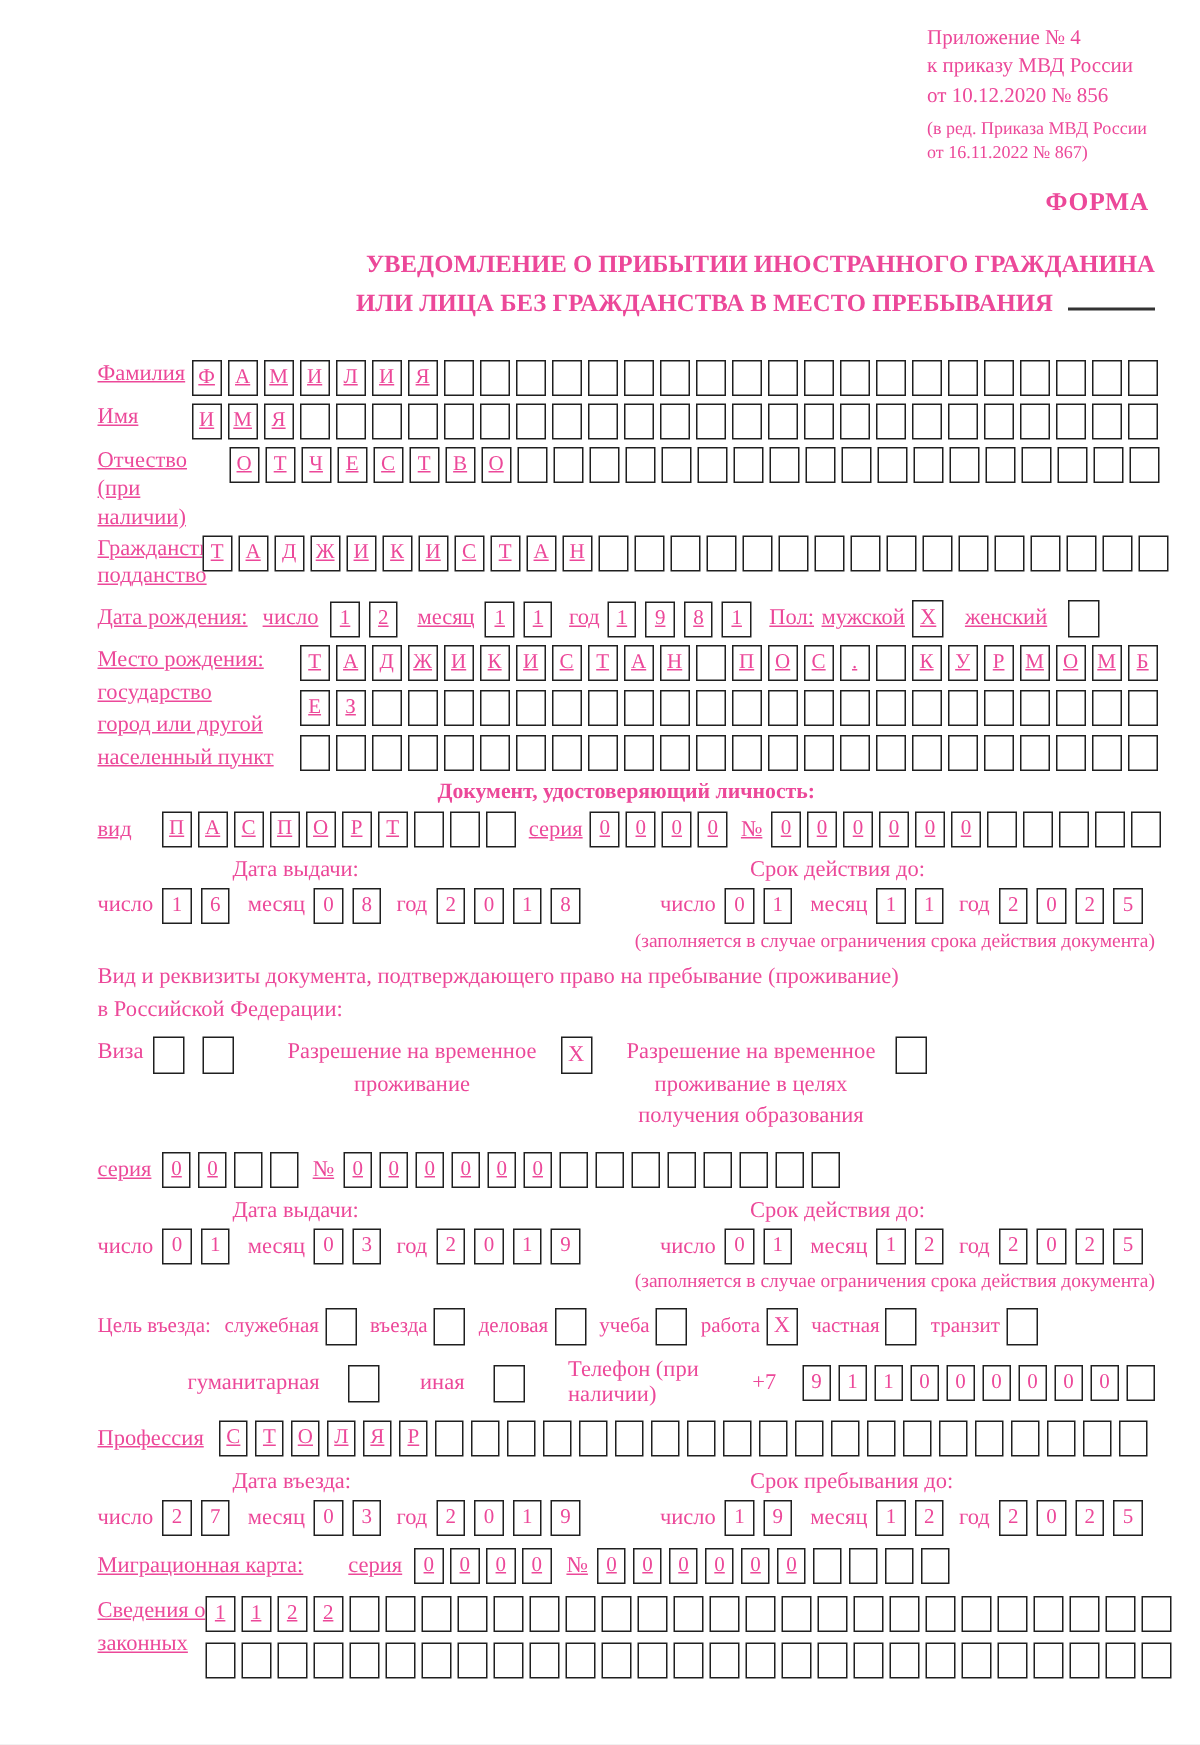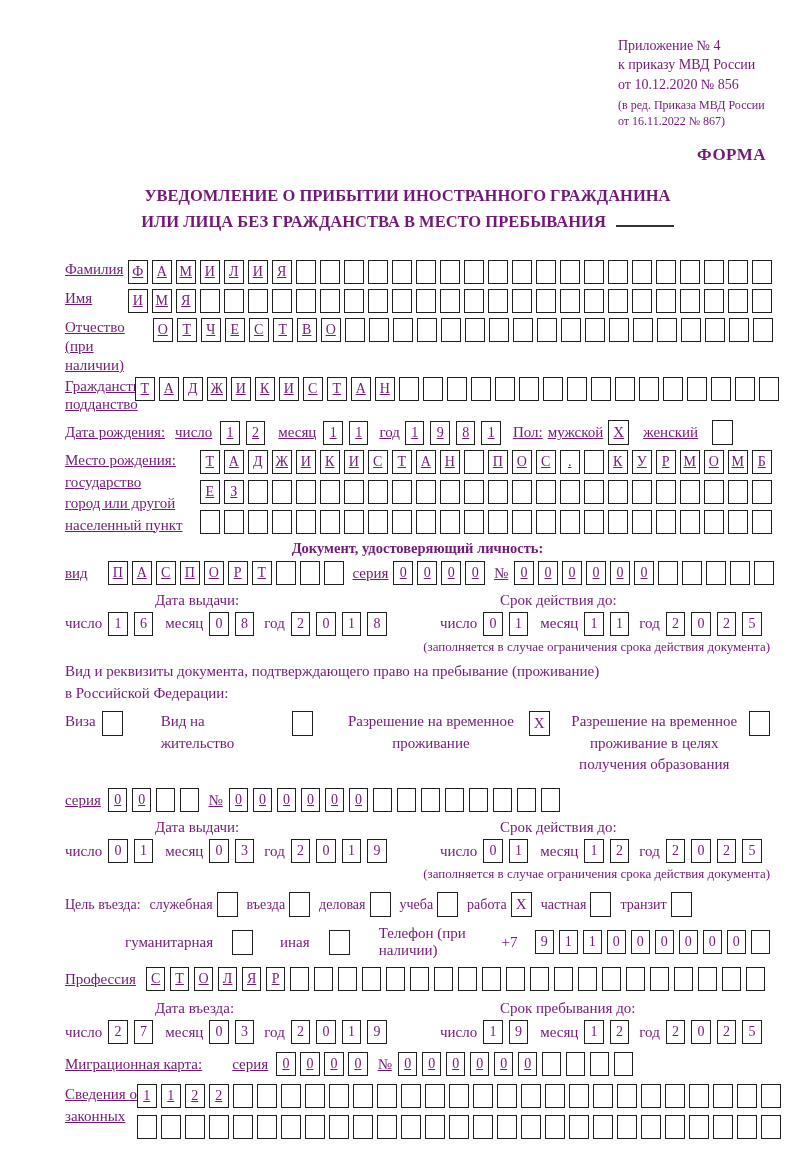--- a/index.html
+++ b/index.html
@@ -1,26 +1,26 @@
 <!DOCTYPE html>
 <html><head>
 <meta charset="utf-8">
 <style>
   html,body{margin:0;padding:0;background:#e8e8e8;}
   .page{
     width:800px;height:1163px;margin:0 auto;background:#ffffff;
-    box-sizing:border-box;padding:36px 30px 0 65px;position:relative;
-    font-family:"Liberation Serif","DejaVu Serif",serif;color:#701a75;
+    box-sizing:border-box;padding:16px 30px 0 65px;position:relative;
+    font-family:"Liberation Serif","DejaVu Serif",serif;color:#ec4899;
   }
   
   .refblock{margin-left:553px;font-size:14px;line-height:1.38;}
   .refblock .small{font-size:12px;line-height:1.35;margin-top:3px;}
   .forma{text-align:right;padding-right:4px;font-weight:bold;font-size:17px;margin-top:16px;letter-spacing:.5px;}
   
-  .title{text-align:center;font-weight:bold;font-size:16.5px;line-height:1.55;margin-top:18px;margin-left:-20px;}
+  .title{text-align:right;font-weight:bold;font-size:16.5px;line-height:1.55;margin-top:18px;margin-left:-20px;}
   .blankline{display:inline-block;width:58px;border-bottom:2px solid #333;height:13px;margin-left:10px;}
   .secheading{font-weight:bold;font-size:14.2px;margin-top:20px;margin-left:-8px;}
   
   .frow{display:flex;align-items:flex-start;font-size:15px;line-height:1.25;text-decoration:underline;}
   .lbl{flex:0 0 auto;}
   .cells{display:inline-flex;gap:4.5px;flex:0 0 auto;}
   .cell{
     box-sizing:border-box;width:19.5px;height:24px;border:1.6px solid #1f1f1f;
     display:flex;align-items:center;justify-content:center;
     font-size:14px;line-height:1;background:#fff;flex:0 0 auto;
@@ -416,21 +416,20 @@
   <div class="note">(заполняется в случае ограничения срока действия документа)</div>
 
   <div class="introline" style="margin-top:5px;">Вид и реквизиты документа, подтверждающего право на пребывание (проживание)</div>
   <div class="introline">в Российской Федерации:</div>
 
   <div class="optrow">
     <span>Виза</span>
     <span class="cb" style="margin-left:6px;">
         <span class="cell"></span>
       </span>
-    <span style="margin-left:38px;">Вид на жительство</span>
     <span class="cb" style="margin-left:12px;">
         <span class="cell"></span>
       </span>
     <span class="stack center" style="margin-left:28px;width:182px;">
       <span>Разрешение на временное</span>
       <span>проживание</span>
     </span>
     <span class="cb" style="margin-left:8px;">
         <span class="cell">X</span>
       </span>

